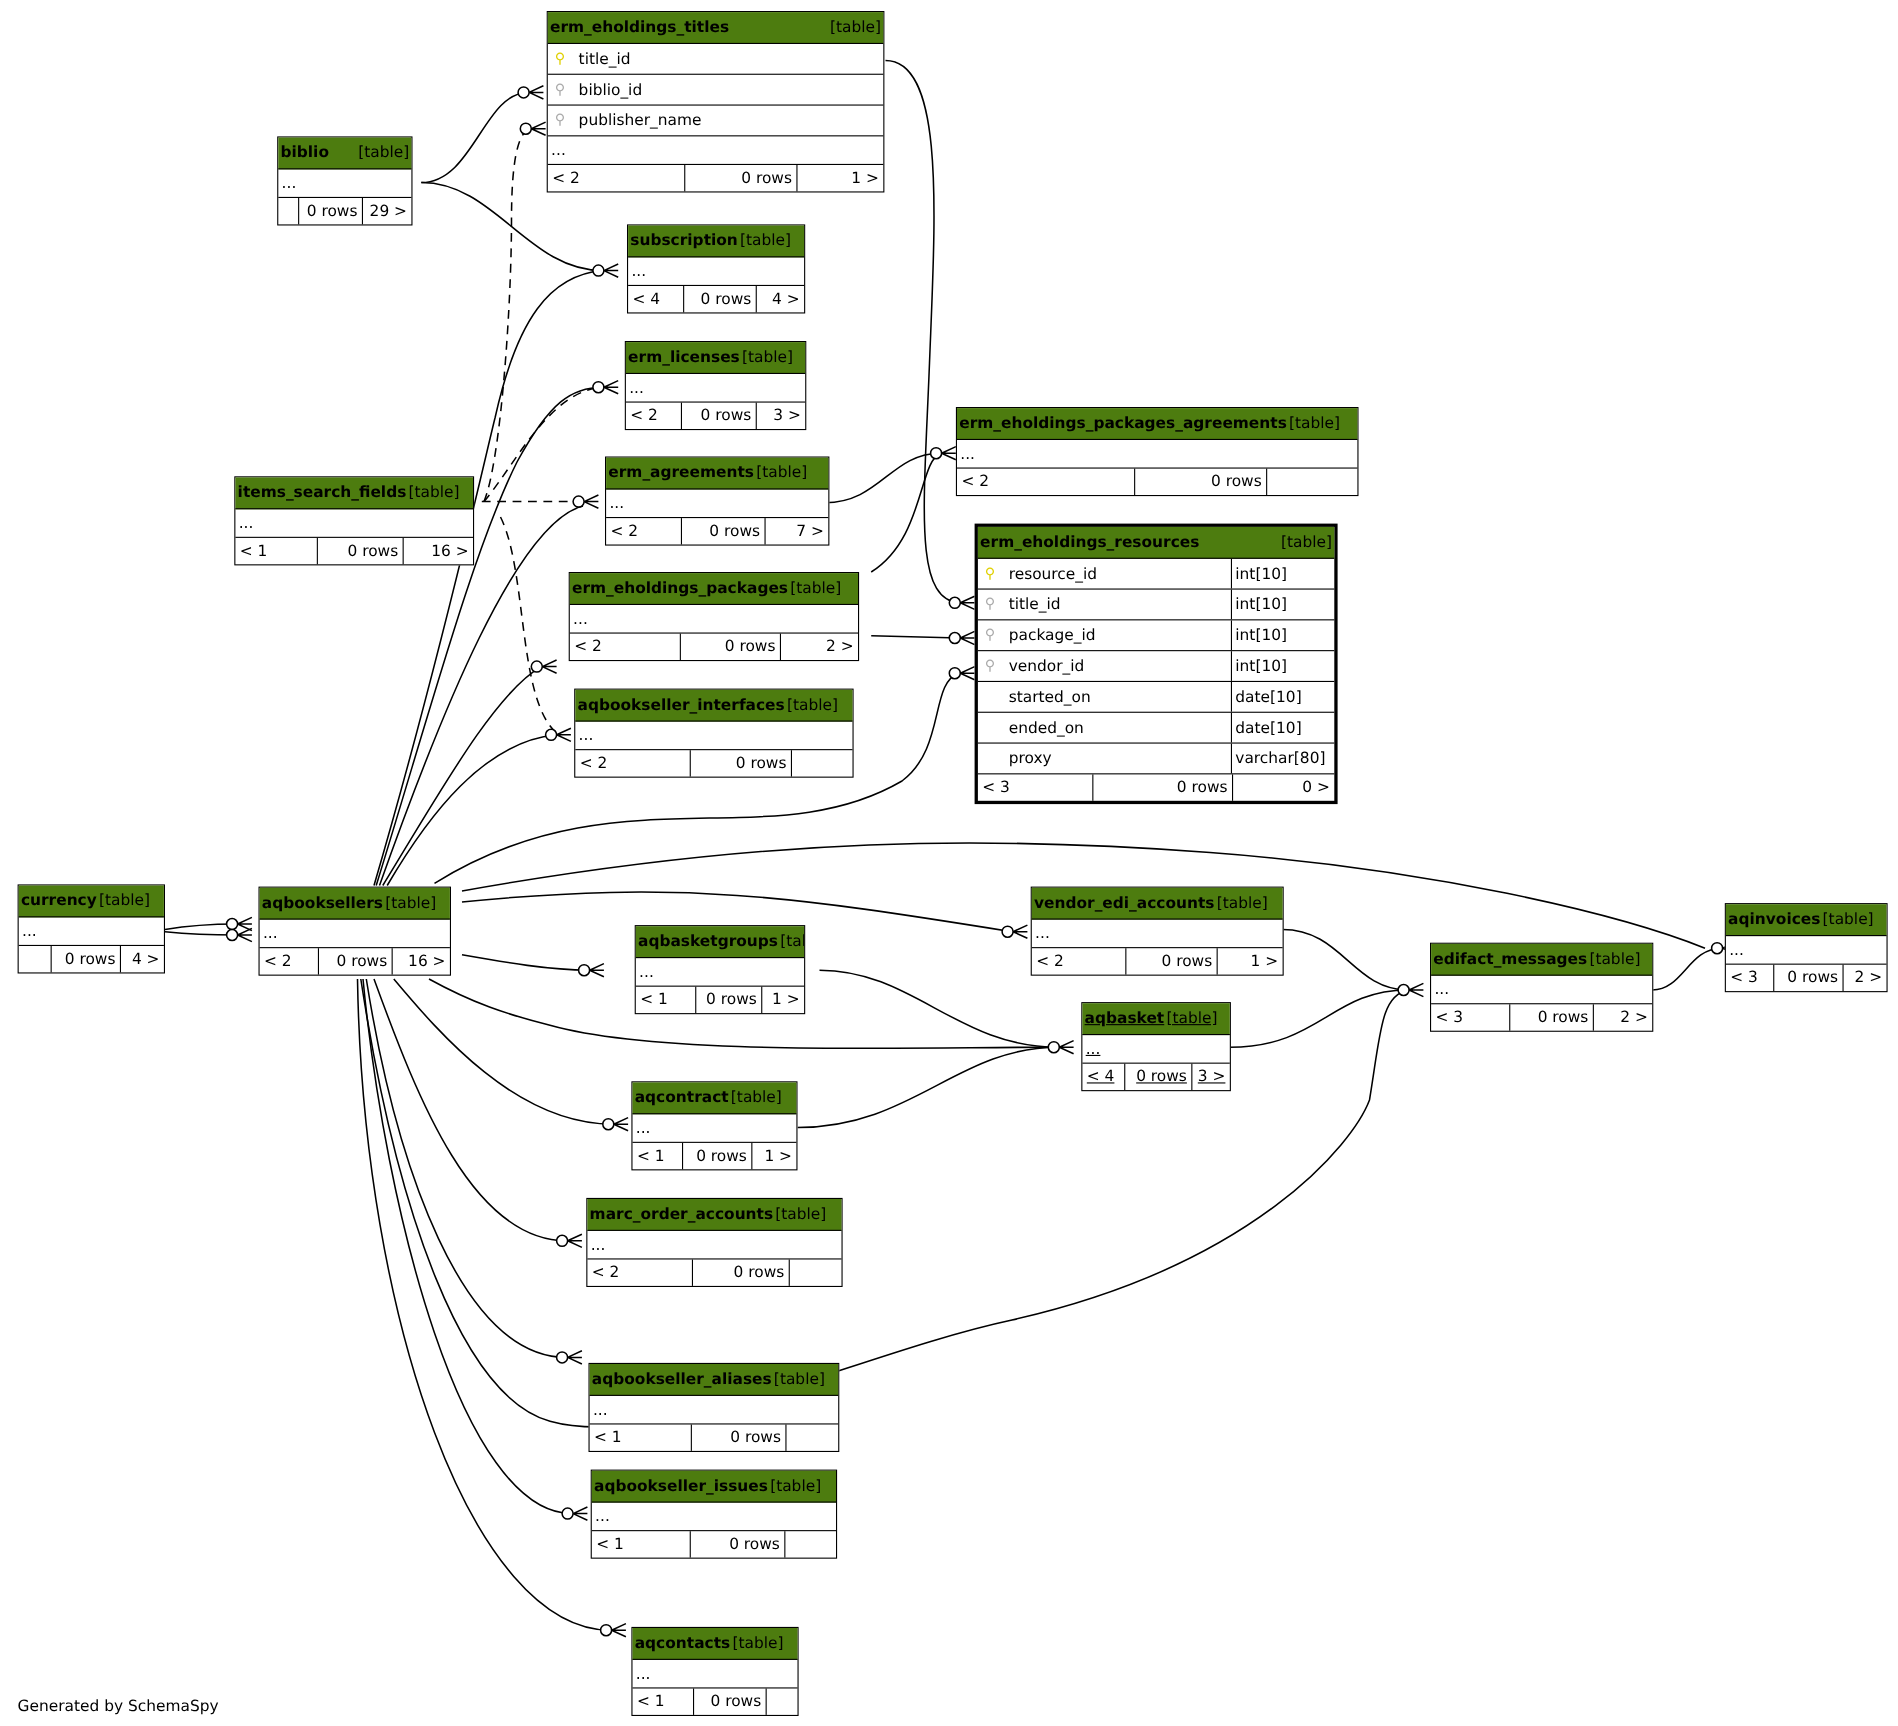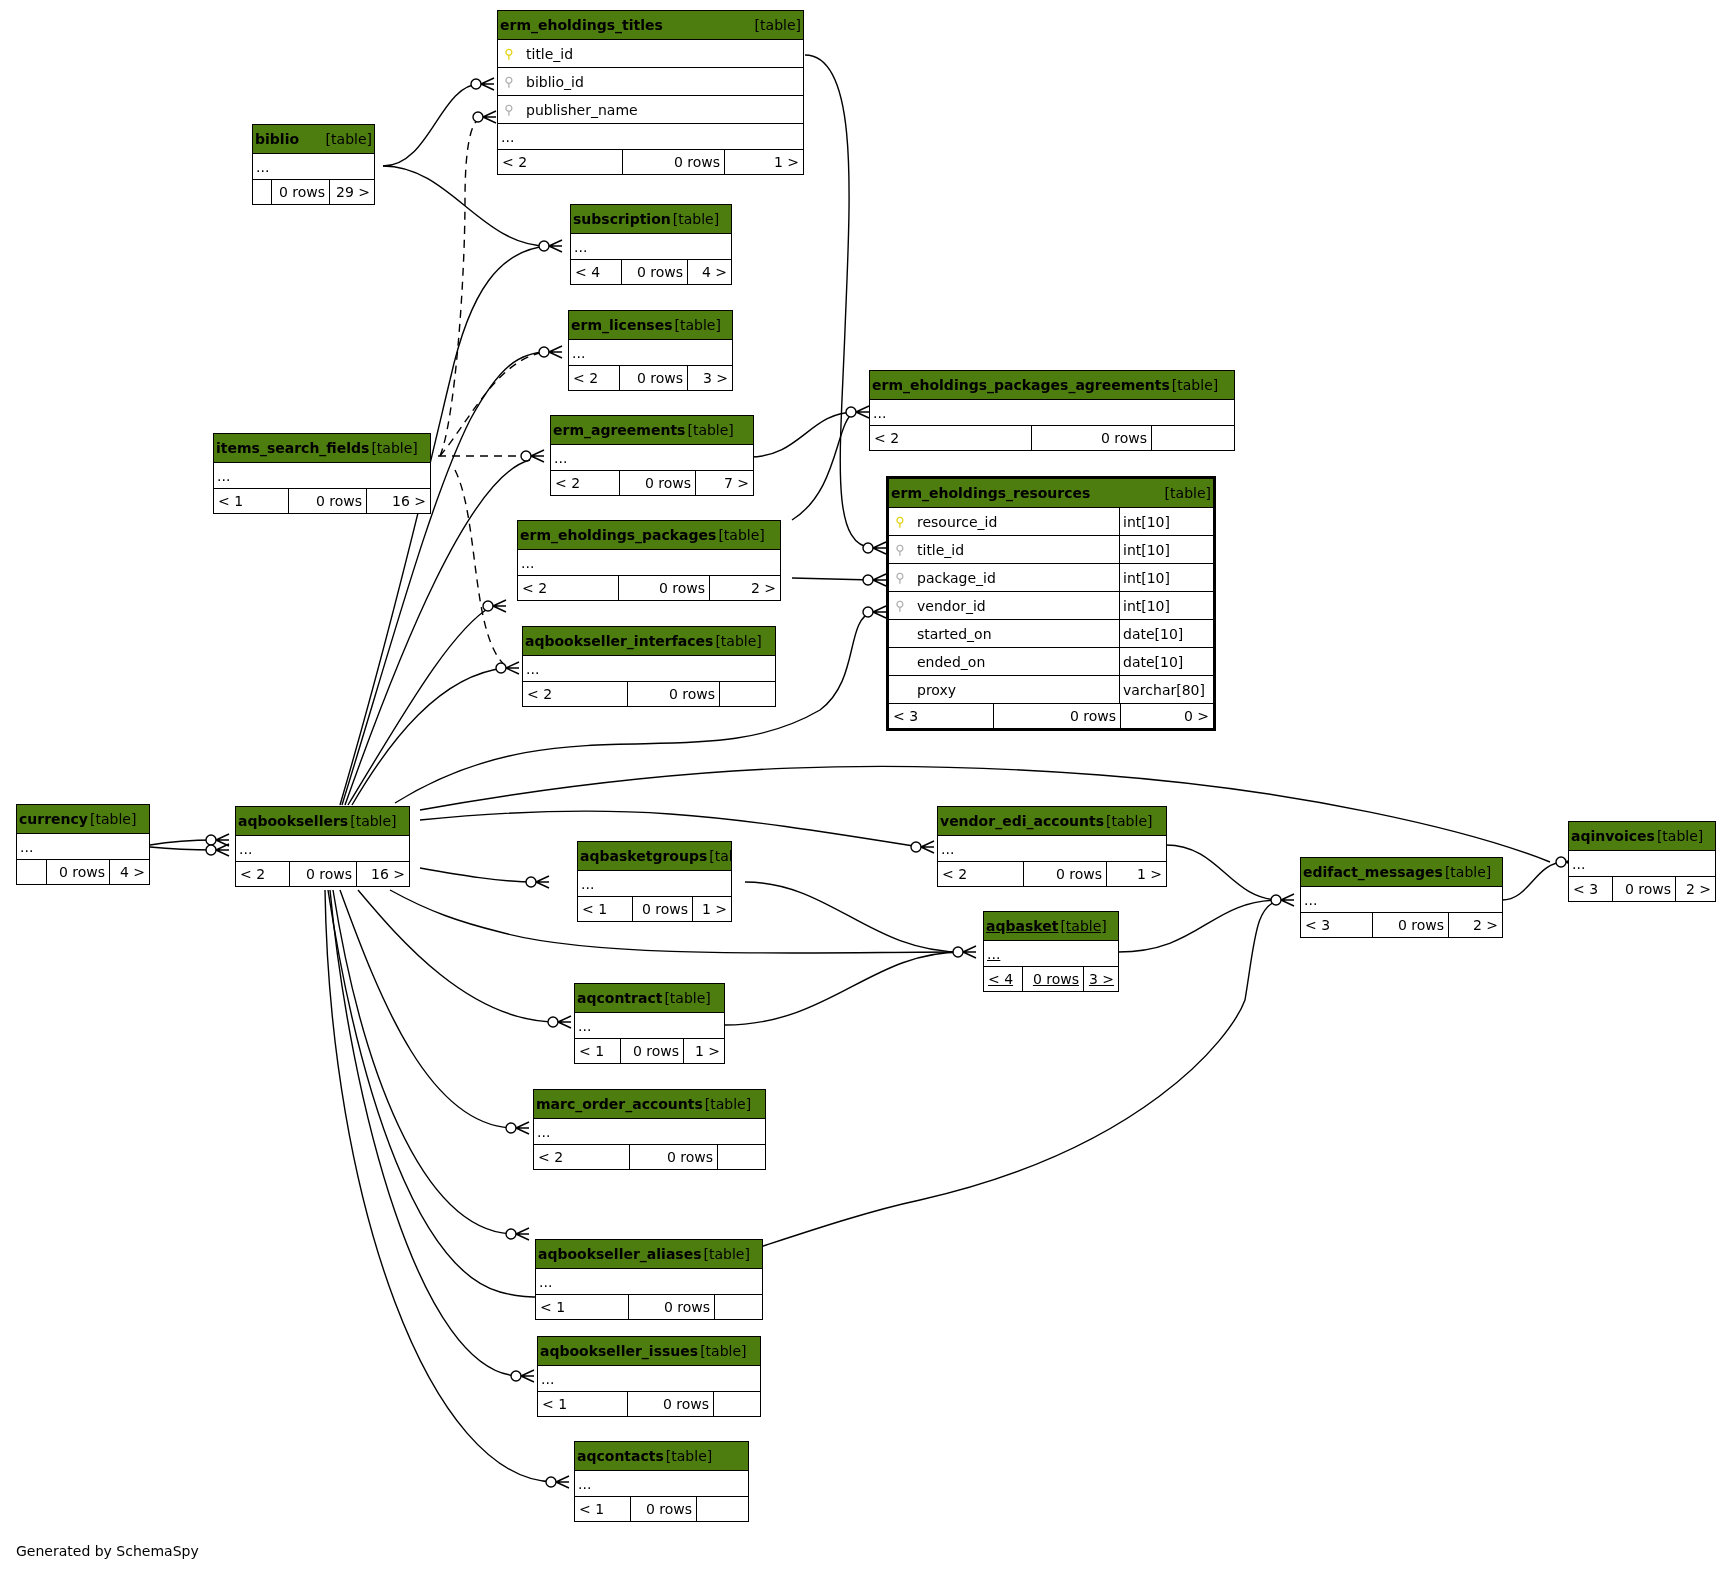--- a/index.html
+++ b/index.html
@@ -468,21 +468,21 @@
       <span class="kind">[table]</span>
     </div>
   <div class="ell">...</div>
   <div class="foot">
       <span class="parents" style="width:90px">&lt; 1</span>
       <span class="rows" style="width:86px">0 rows</span>
       <span class="children" style="flex:1"></span>
     </div>
 </div>
 
-<div class="tbl" style="left:574px;top:1441px;width:175px;">
+<div class="tbl" style="left:574px;top:1479px;width:152px;">
   <div class="hdr">
       <span class="name">aqcontacts</span>
       <span class="kind">[table]</span>
     </div>
   <div class="ell">...</div>
   <div class="foot">
       <span class="parents" style="width:56px">&lt; 1</span>
       <span class="rows" style="width:66px">0 rows</span>
       <span class="children" style="flex:1"></span>
     </div>

